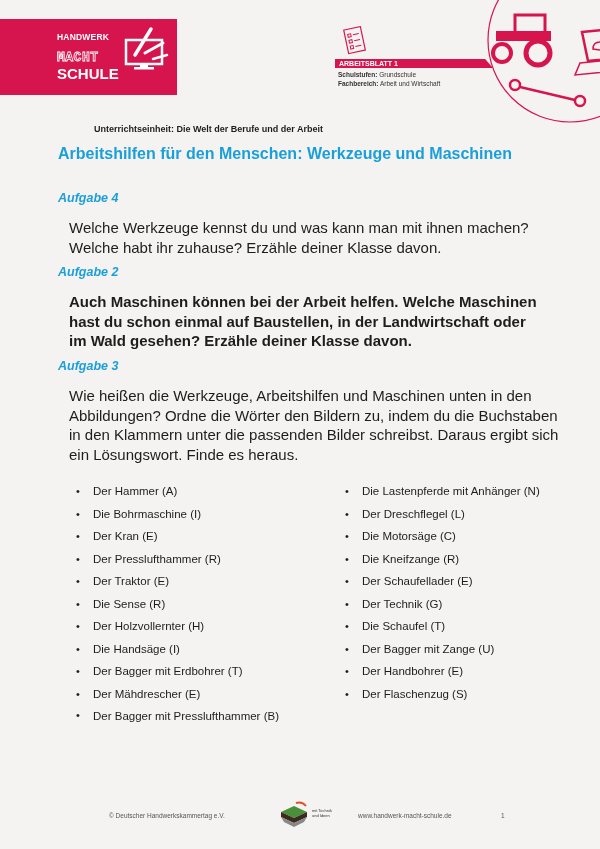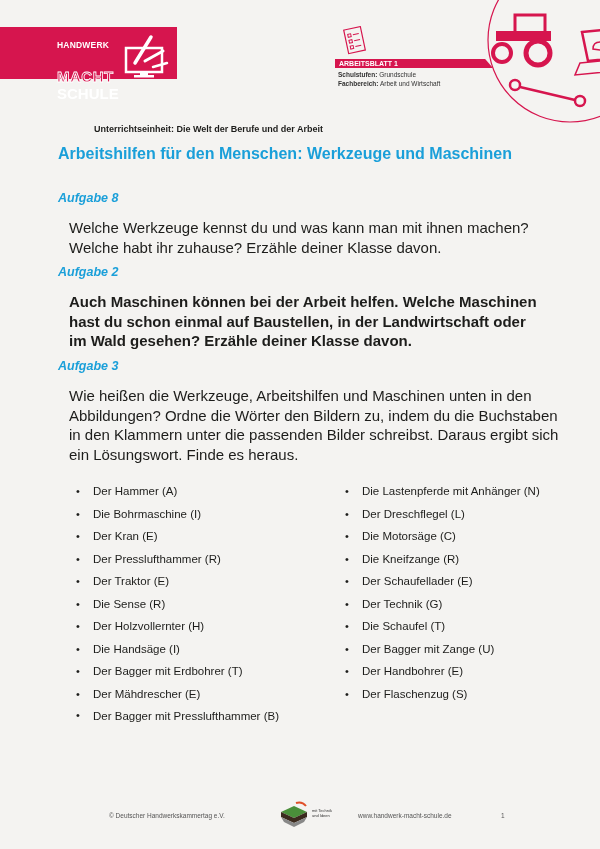--- a/index.html
+++ b/index.html
@@ -3,26 +3,26 @@
 <meta charset="utf-8">
 <style>
   html, body { margin:0; padding:0; }
   body {
     width:600px; height:849px; position:relative; overflow:hidden;
     background:#f4f3f1;
     font-family:"Liberation Sans", sans-serif;
     color:#1d1d1b;
   }
   .logo {
-    position:absolute; left:0; top:27px; width:177px; height:52px;
+    position:absolute; left:0; top:19px; width:177px; height:76px;
     background:#d6154e;
   }
   .logo-text { position:absolute; left:57px; top:14px; color:#fff; font-weight:bold; line-height:1; }
   .logo-l1 { font-size:8.5px; letter-spacing:0.2px; }
-  .logo-l2 { font-size:15px; letter-spacing:0.5px; margin-top:19px; color:#d6154e; -webkit-text-stroke:0.8px #fff; }
+  .logo-l2 { font-size:13px; letter-spacing:0.5px; margin-top:9px; color:#d6154e;font-family:Liberation Mono, monospace; -webkit-text-stroke:0.8px #fff; }
   .logo-l3 { font-size:15px; margin-top:2px;text-align:center; }
   .logo-icon { position:absolute; left:121px; top:6px; }
 
   .sheet-icon { position:absolute; left:343px; top:26px; }
   .sheet-bar {
     position:absolute; left:335px; top:59px; width:158px; height:9px;
     background:#d6154e; clip-path:polygon(0 0,95% 0,100% 100%,0 100%);
   }
   .sheet-bar span { color:#fff; font-size:7px; font-weight:bold; position:absolute; left:4px; top:0px; line-height:9px; }
   .meta { position:absolute; left:338px; top:70px; font-size:6.5px; line-height:9px; color:#333; }
@@ -113,21 +113,21 @@
     <path d="M40 132 L95 145"></path>
     <circle cx="35" cy="130" r="5"></circle>
       <circle cx="100" cy="146" r="5"></circle>
   </g>
 </svg>
 
 <div class="unit">Unterrichtseinheit: Die Welt der Berufe und der Arbeit</div>
 <div class="title">Arbeitshilfen für den Menschen: Werkzeuge und Maschinen</div>
 
 <div class="task" style="top:190px;">
-  <div class="task-h">Aufgabe 8</div>
+  <div class="task-h">Aufgabe 4</div>
   <p class="task-p" style="width:490px;">Welche Werkzeuge kennst du und was kann man mit ihnen machen? Welche habt ihr zuhause? Erzähle deiner Klasse davon.</p>
 </div>
 <div class="task" style="top:264px;">
   <div class="task-h">Aufgabe 2</div>
   <p class="task-p" style="width:470px;font-weight:bold;">Auch Maschinen können bei der Arbeit helfen. Welche Maschinen hast du schon einmal auf Baustellen, in der Landwirtschaft oder im Wald gesehen? Erzähle deiner Klasse davon.</p>
 </div>
 <div class="task" style="top:358px;">
   <div class="task-h">Aufgabe 3</div>
   <p class="task-p" style="width:500px;">Wie heißen die Werkzeuge, Arbeitshilfen und Maschinen unten in den Abbildungen? Ordne die Wörter den Bildern zu, indem du die Buchstaben in den Klammern unter die passenden Bilder schreibst. Daraus ergibt sich ein Lösungswort. Finde es heraus.</p>
 </div>

